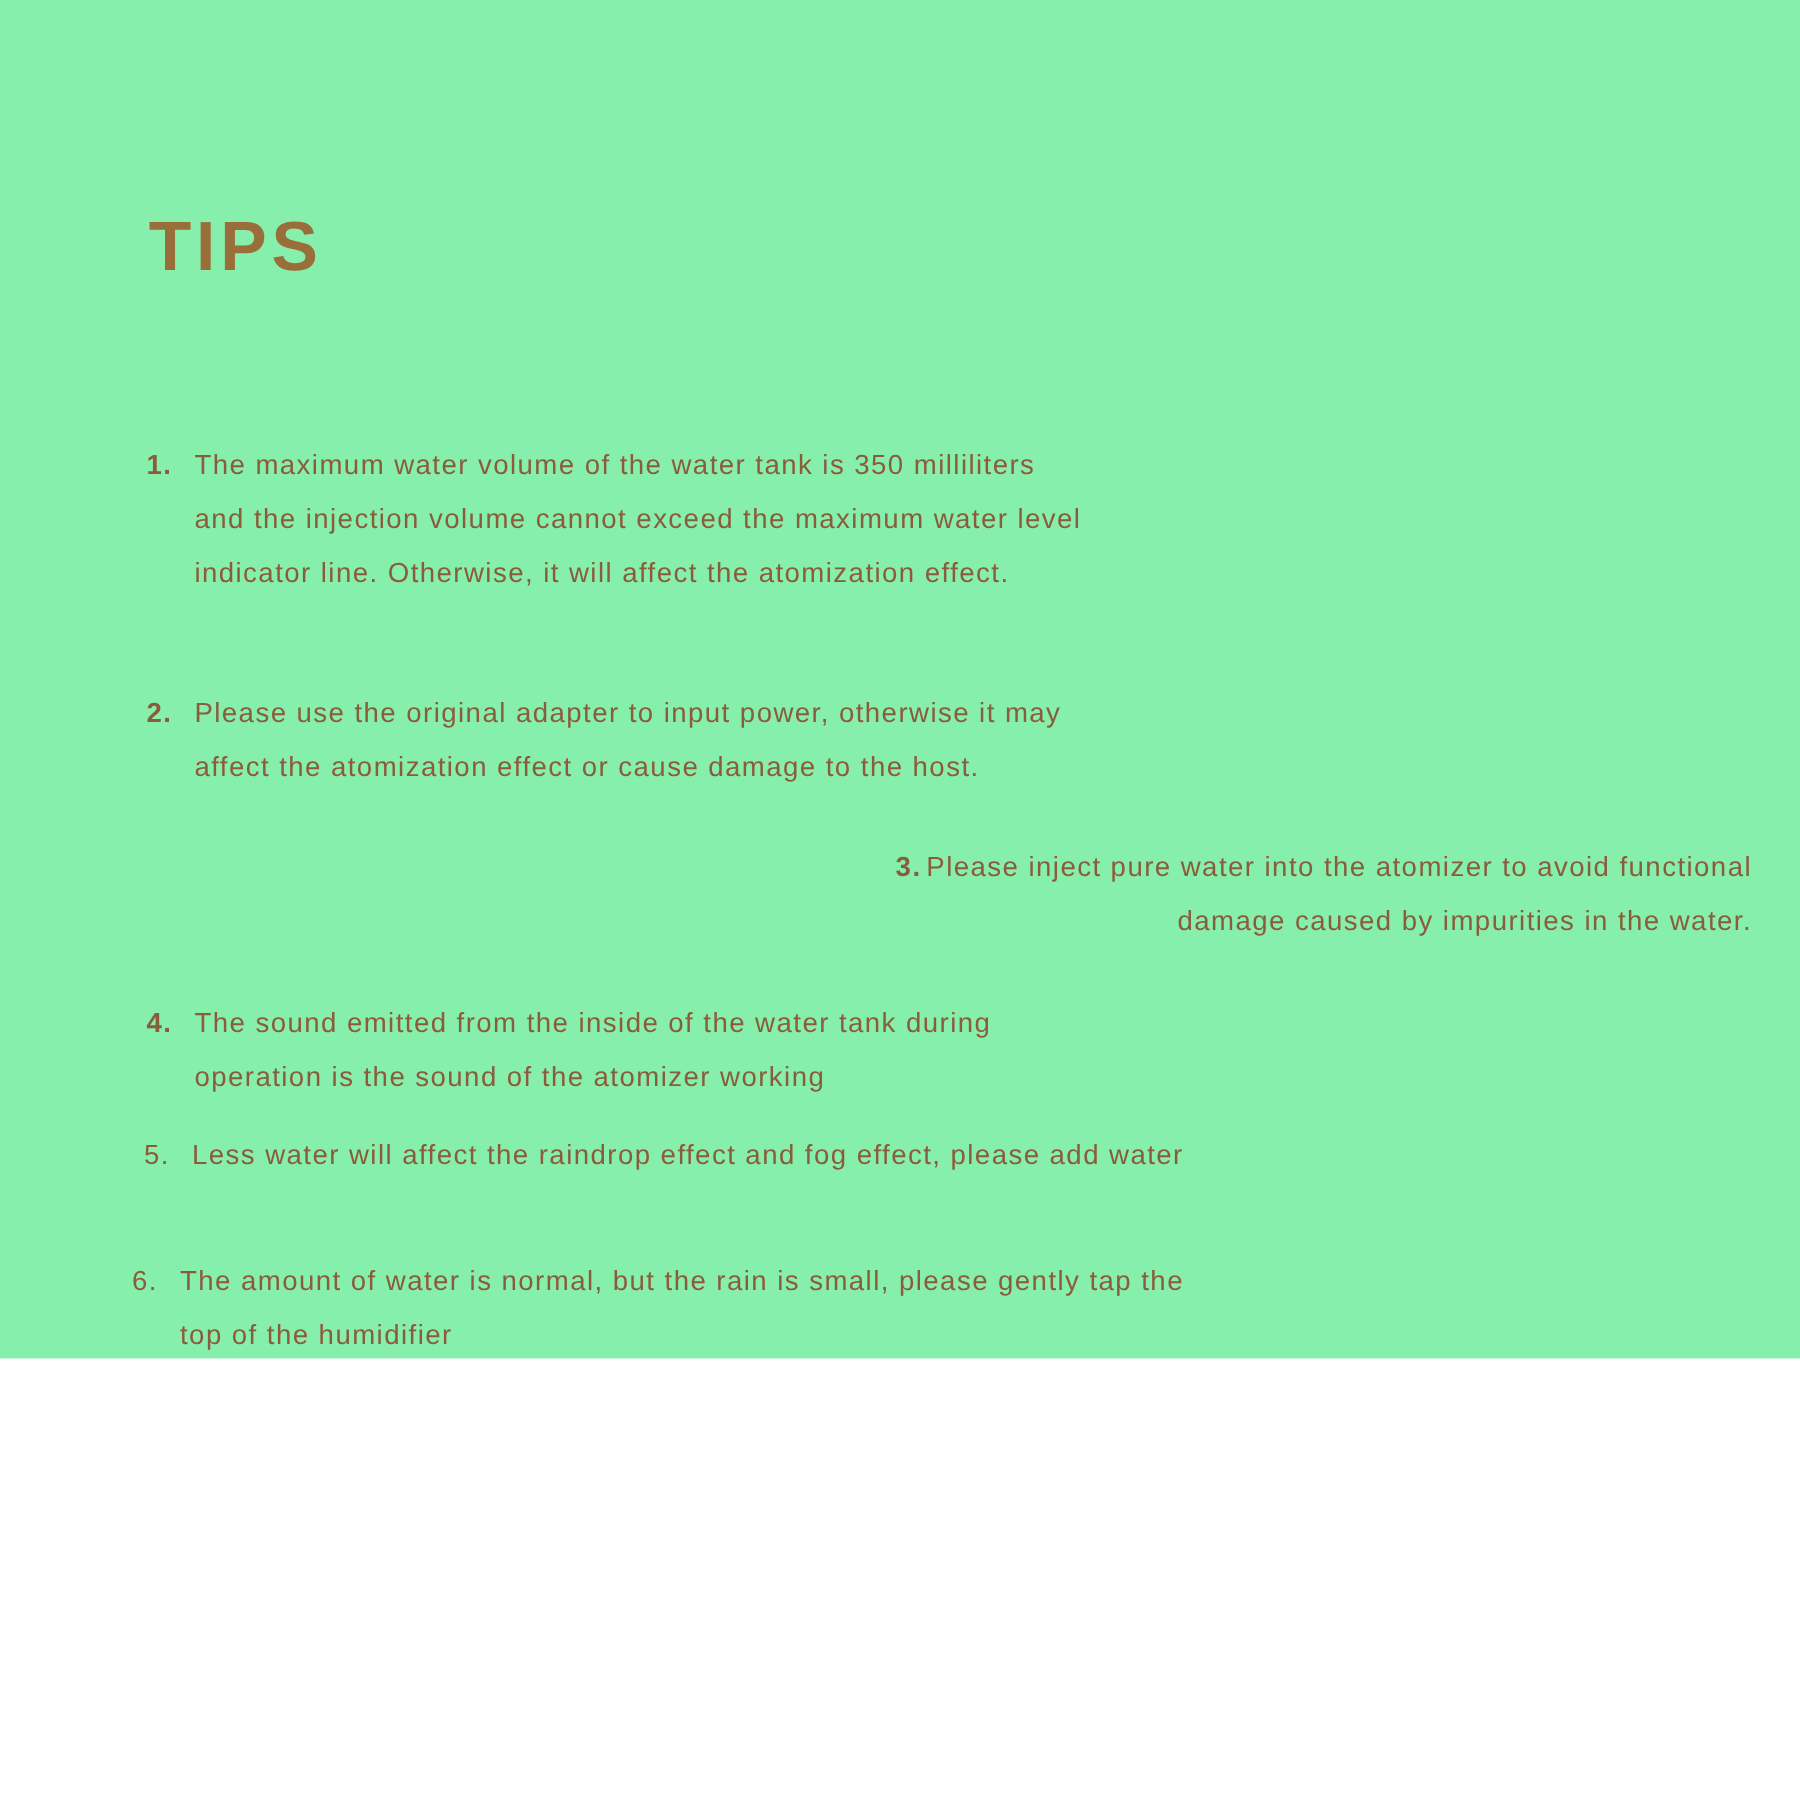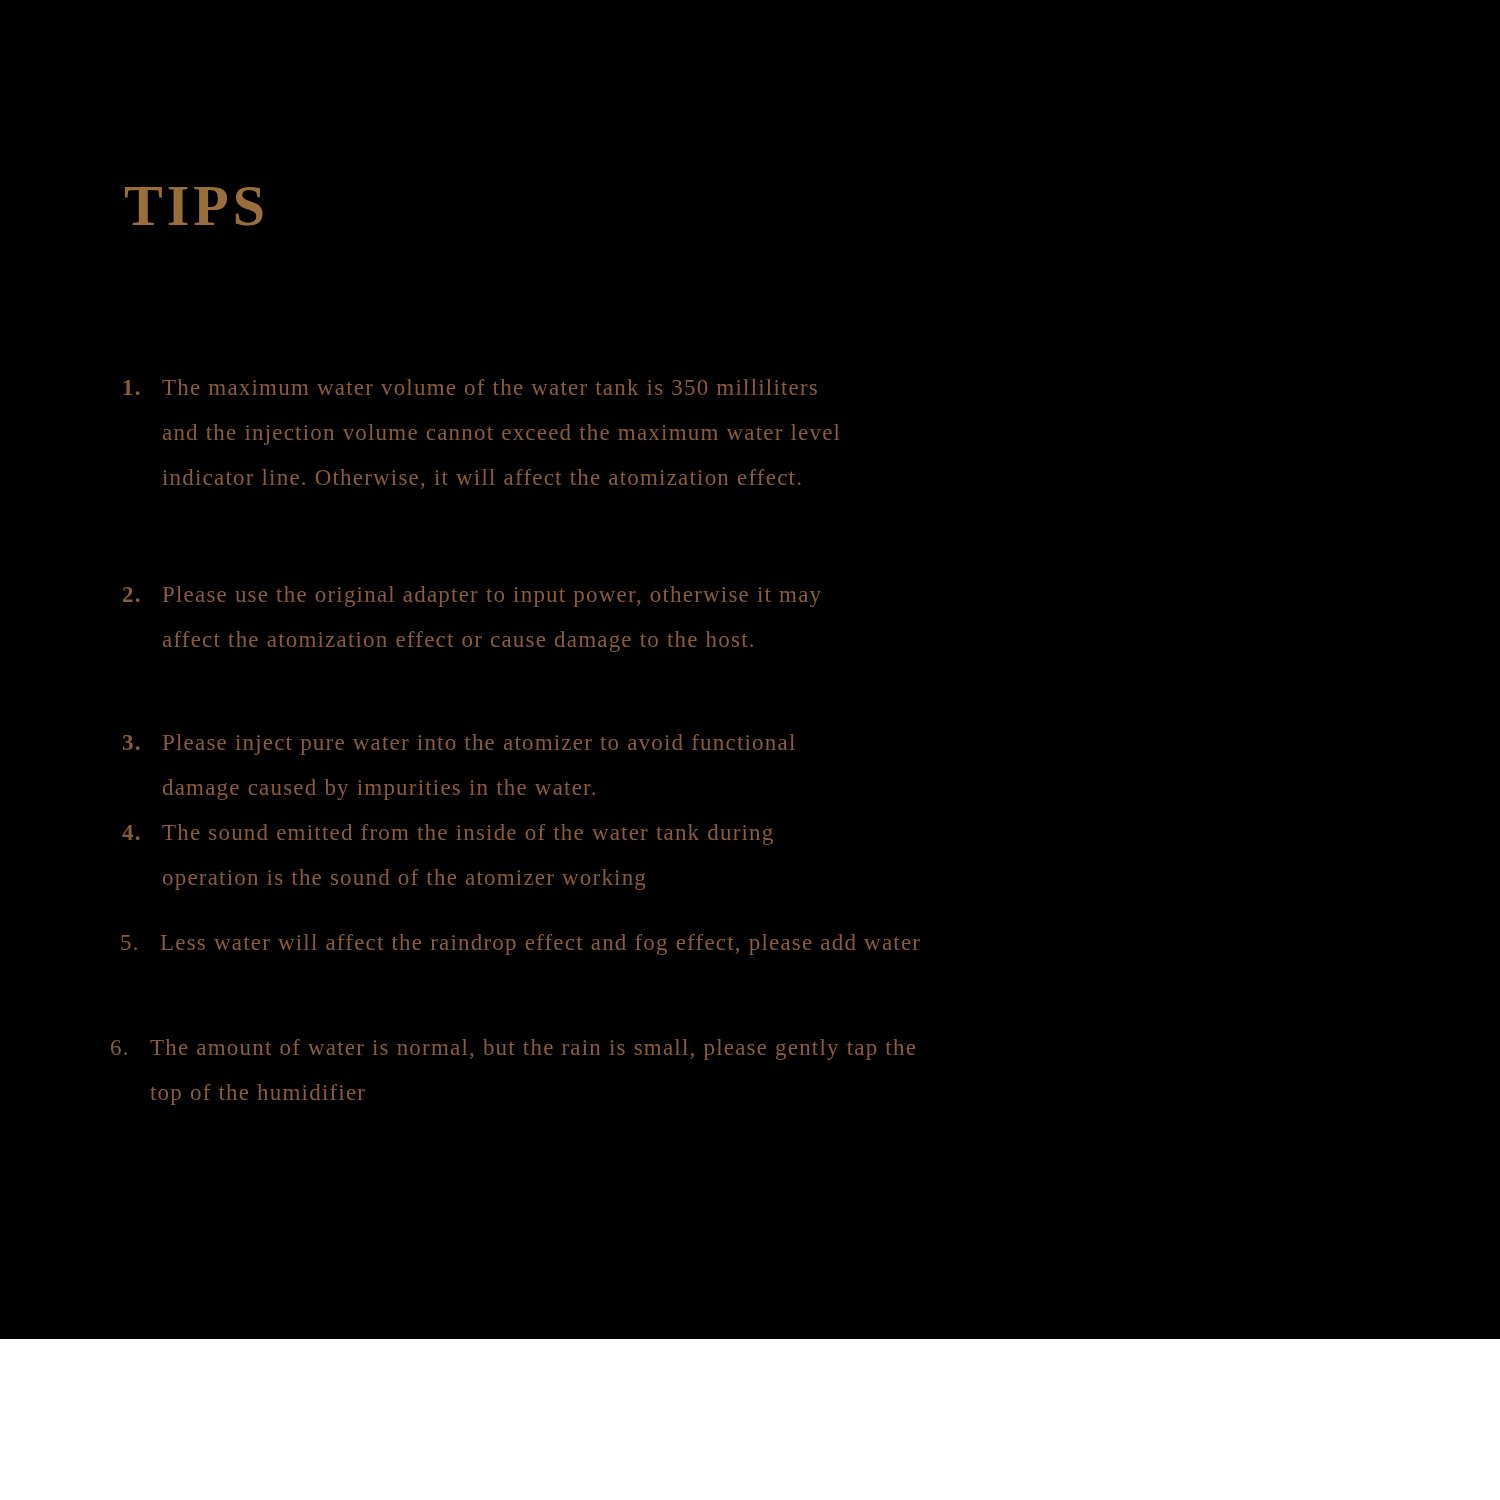--- a/index.html
+++ b/index.html
@@ -1,21 +1,21 @@
 <!DOCTYPE html>
 <html><head>
 <meta charset="utf-8">
 <style>
   html,body{margin:0;padding:0;}
   .page{
     position:relative;
     width:1500px;
-    height:1339px;
-    background:#000000;
-    font-family:Liberation Serif, serif;
+    height:1132px;
+    background:#86efac;
+    font-family:Liberation Sans, sans-serif;
     color:#8a5c3b;
     overflow:hidden;
   }
   .heading{
     position:absolute;
     left:124px;
     top:172px;
     margin:0;
     font-size:58px;
     font-weight:700;
@@ -36,22 +36,22 @@
   }
   .line{white-space:nowrap;}
   .num{
     display:inline-block;
     min-width:36px;
     margin-right:4px;
   }
   .num.bold{font-weight:700;}
   .cont{padding-left:40px;}
   .t1{margin-bottom:72px;}
-  .t2{margin-bottom:58px;}
-  .t3{}
+  .t2{margin-bottom:38px;}
+  .t3{margin-bottom:40px;text-align:right;}
   .t4{margin-bottom:20px;}
   .t5{margin-bottom:60px;margin-left:-2px;}
   .t6{margin-left:-12px;}
 </style>
 </head>
 <body>
 
 <div class="page">
 
   <h1 class="heading">TIPS</h1>

